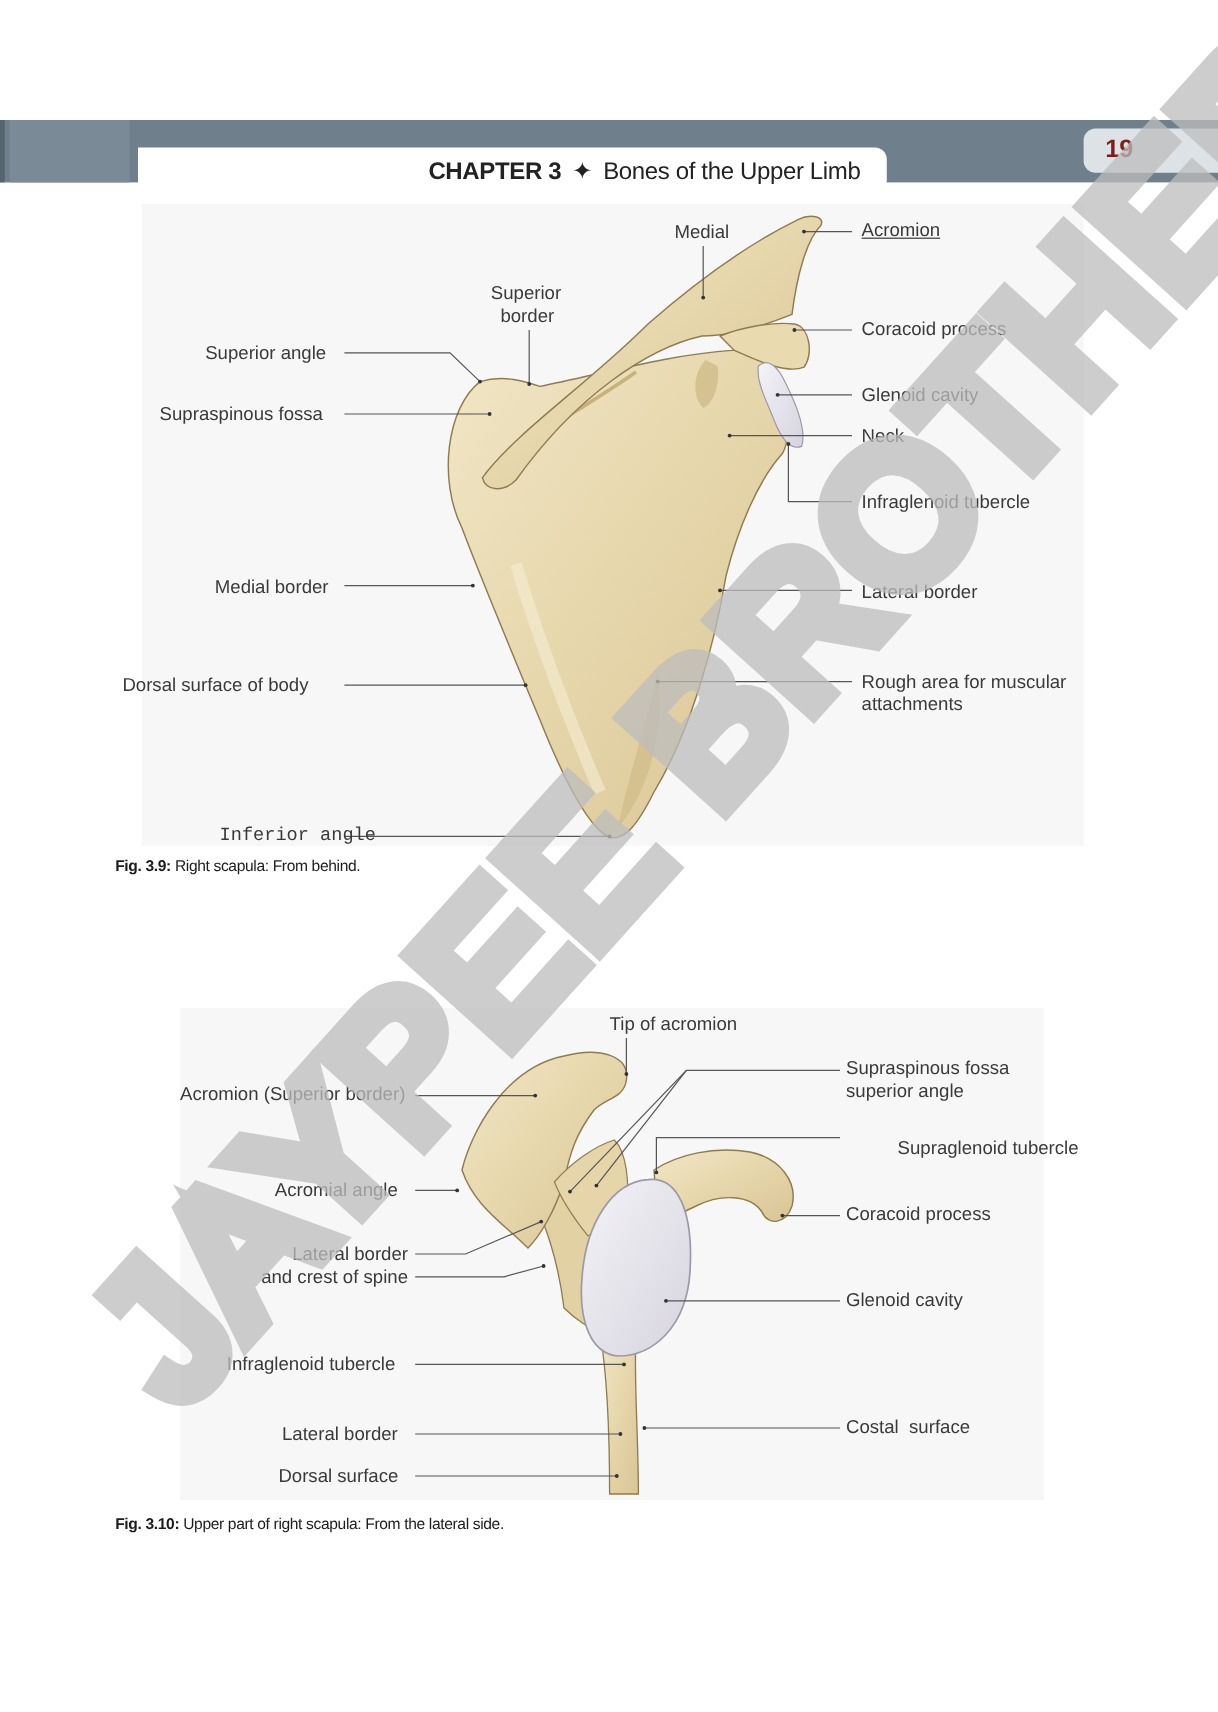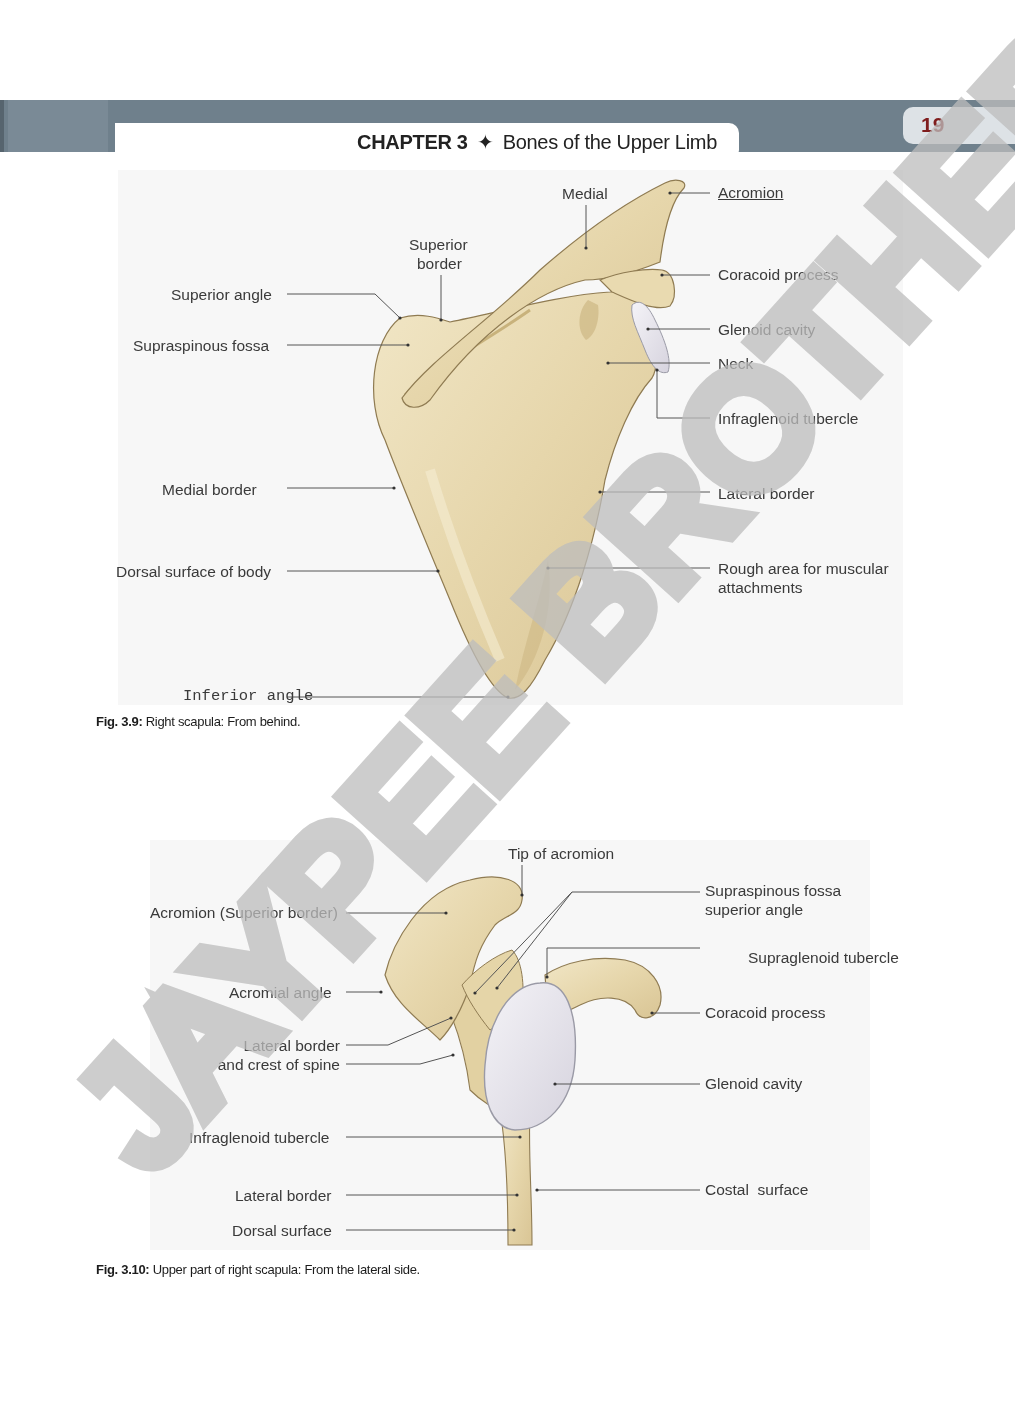--- a/index.html
+++ b/index.html
@@ -169,23 +169,23 @@
 <div class="lbl" style="left:562px; top:184px;">Medial</div>
 <div class="lbl" style="left:718px; top:183px;text-decoration:underline;">Acromion</div>
 <div class="lbl" style="left:409px; top:235px;">Superior</div>
 <div class="lbl" style="left:417px; top:254px;">border</div>
 <div class="lbl" style="left:718px; top:265px;">Coracoid process</div>
 <div class="lbl" style="left:171px; top:285px;">Superior angle</div>
 <div class="lbl" style="left:718px; top:320px;">Glenoid cavity</div>
 <div class="lbl" style="left:133px; top:336px;">Supraspinous fossa</div>
 <div class="lbl" style="left:718px; top:354px;">Neck</div>
 <div class="lbl" style="left:718px; top:409px;">Infraglenoid tubercle</div>
-<div class="lbl" style="left:162px; top:480px;text-align:center;">Medial border</div>
+<div class="lbl" style="left:179px; top:480px;text-align:center;">Medial border</div>
 <div class="lbl" style="left:718px; top:484px;">Lateral border</div>
-<div class="lbl" style="left:116px; top:562px;">Dorsal surface of body</div>
+<div class="lbl" style="left:102px; top:562px;">Dorsal surface of body</div>
 <div class="lbl" style="left:718px; top:559px;">Rough area for muscular</div>
 <div class="lbl" style="left:718px; top:578px;">attachments</div>
 <div class="lbl" style="left:183px; top:687px;font-family:Liberation Mono, monospace;">Inferior angle</div>
 
 <div class="caption" style="left:96px; top:714px;">
   <b>Fig. 3.9:</b><span> Right scapula: From behind.</span>
 </div>
 
 <div class="lbl" style="left:464px; top:844px;margin-left:44px;">Tip of acromion</div>
 <div class="lbl" style="left:150px; top:903px;">Acromion (Superior border)</div>

